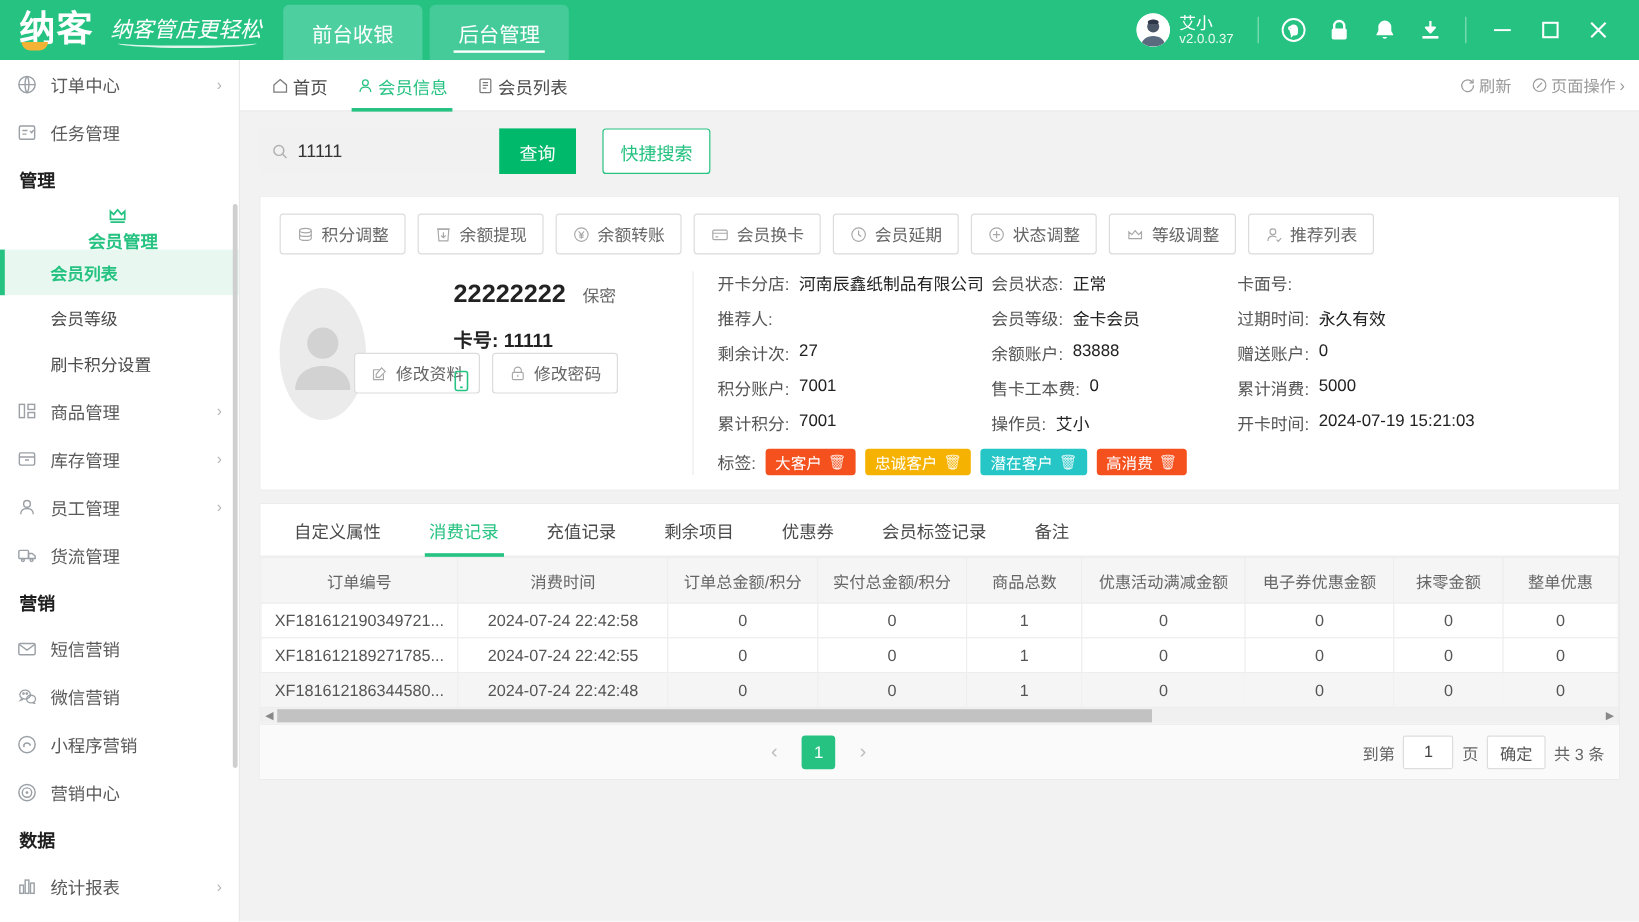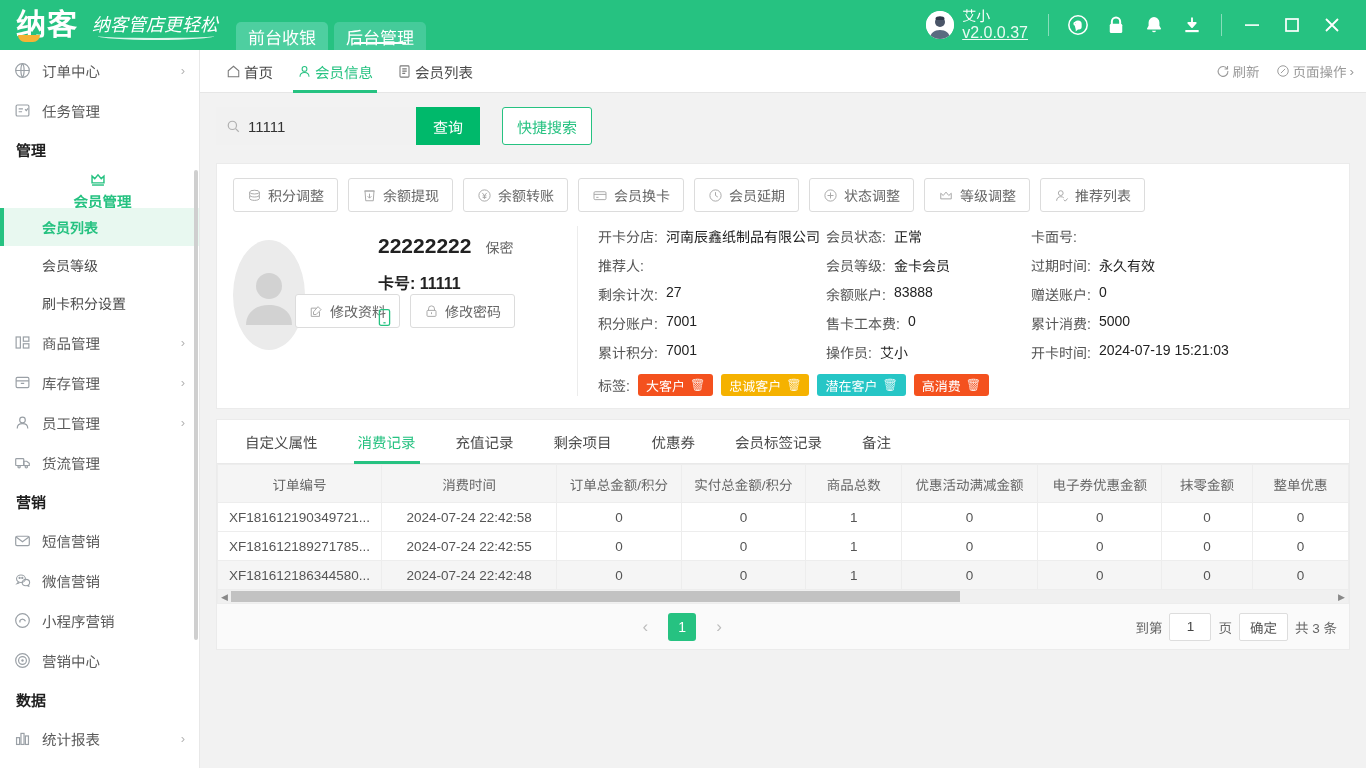--- a/index.html
+++ b/index.html
@@ -31,38 +31,38 @@
     font-family: "Liberation Serif", "DejaVu Serif", serif;
     white-space: nowrap; position: relative; padding-bottom: 4px;
   }
   .brand-slogan::after {
     content: ""; position: absolute; left: 6px; right: 4px; bottom: 0; height: 6px;
     border-bottom: 2px solid rgba(255,255,255,.85);
     border-radius: 0 0 50% 50%;
   }
   .top-tabs { display: flex; align-items: flex-end; height: 50px; margin-left: 18px; gap: 6px; }
   .top-tab {
-    height: 28px; padding: 0 12px; display: flex; align-items: center; justify-content: center;
+    height: 46px; padding: 0 24px; display: flex; align-items: center; justify-content: center;
     color: #ffffff; font-size: 17px; cursor: pointer;
     background: #4ecfa0; border-radius: 5px 5px 0 0; white-space: nowrap;
   }
   .top-tab.active { background: #45cb9a; position: relative; }
   .top-tab.active::after {
     content: ""; position: absolute; left: 20px; right: 20px; bottom: 6px;
     height: 2px; background: #ffffff;
   }
   .tb-right { margin-left: auto; display: flex; align-items: center; padding-right: 14px; gap: 0; }
   .user-chip { display: flex; align-items: center; gap: 8px; cursor: pointer; padding: 0 10px; }
   .avatar-sm {
     width: 28px; height: 28px; border-radius: 50%; background: #ffffff;
     display: flex; align-items: center; justify-content: center; overflow: hidden;
   }
   .user-meta { line-height: 1.15; }
   .user-name { color: #fff; font-size: 14px; }
-  .user-ver { color: #e9fbf3; font-size: 16px; text-decoration: underline; }
+  .user-ver { color: #e9fbf3; font-size: 11px; }
   .tb-divider { width: 1px; height: 22px; background: rgba(255,255,255,.45); margin: 0 10px; }
   .tb-icon {
     width: 38px; height: 38px; display: flex; align-items: center; justify-content: center;
     cursor: pointer; color: #fff;
   }
   .win-btn {
     width: 40px; height: 38px; display: flex; align-items: center; justify-content: center;
     cursor: pointer; color: #fff;
   }
 

